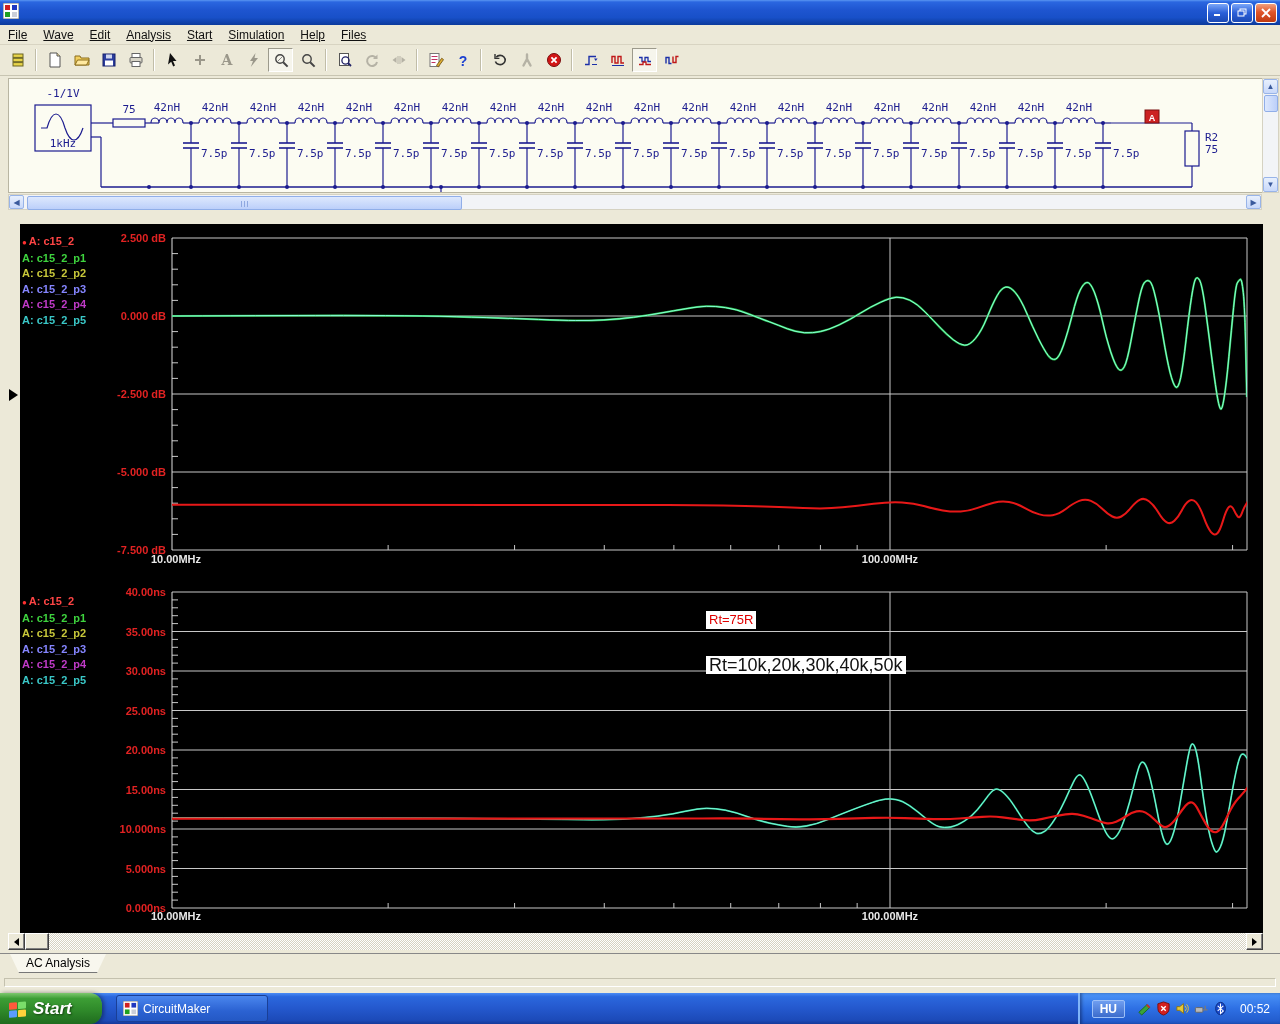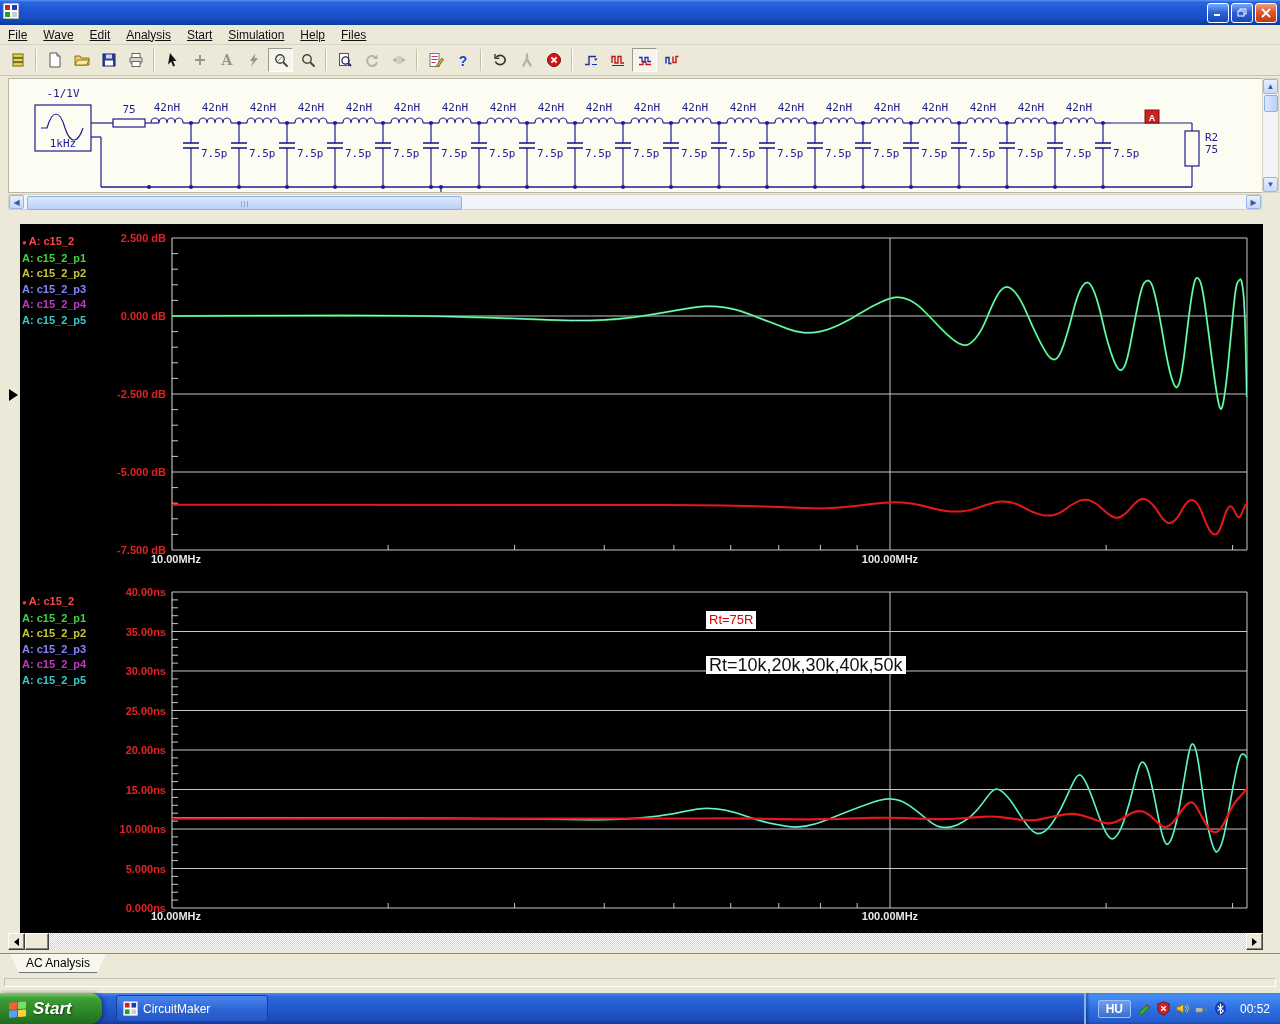--- a/index.html
+++ b/index.html
@@ -96,21 +96,21 @@
     border-radius:0 12px 12px 0;box-shadow:2px 0 4px rgba(0,0,0,.4);}
   #start-button span{color:#fff;font-size:17px;font-weight:bold;font-style:italic;
     text-shadow:1px 1px 2px #14420f;}
   #task-button{margin-left:14px;margin-top:2px;margin-bottom:2px;width:152px;
     background:linear-gradient(180deg,#4a86ee,#2b62d2 60%,#2458c4);border:1px solid #1a3f96;
     border-radius:3px;display:flex;align-items:center;gap:5px;padding-left:6px;color:#fff;font-size:12px;text-align:right;}
   #tray{margin-left:auto;display:flex;align-items:center;gap:6px;padding:0 10px 0 12px;
     background:linear-gradient(180deg,#4b94f8 0%,#2e70e4 50%,#2058c8 100%);
     border-left:2px solid #7fb4f8;box-shadow:inset 2px 0 3px rgba(0,0,30,.35);}
   #lang-chip{background:linear-gradient(180deg,#6f9ef0,#3c6ccc);border:1px solid #9cc0f8;
-    color:#fff;font-size:12px;font-weight:bold;padding:1px 7px;border-radius:2px;}
+    color:#fff;font-size:12px;font-weight:bold;padding:1px 7px;border-radius:2px;margin-right:6px;}
   .tray-icon svg{width:15px;height:15px;display:block;}
   #clock{color:#fff;font-size:12px;margin-left:6px;}
 </style>
 </head>
 <body>
 
 <div id="titlebar">
   <span>
     <svg width="16" height="16" viewBox="0 0 16 16">
         <rect width="16" height="16" fill="#fff" stroke="#777"></rect>

